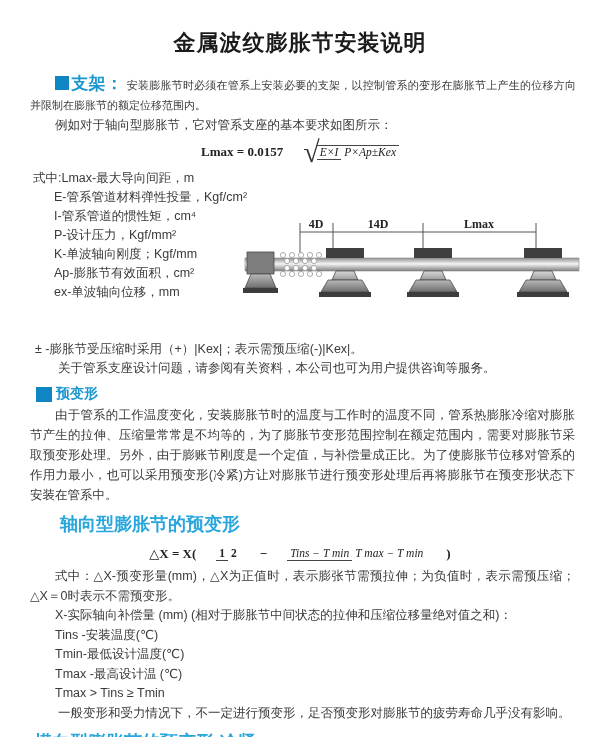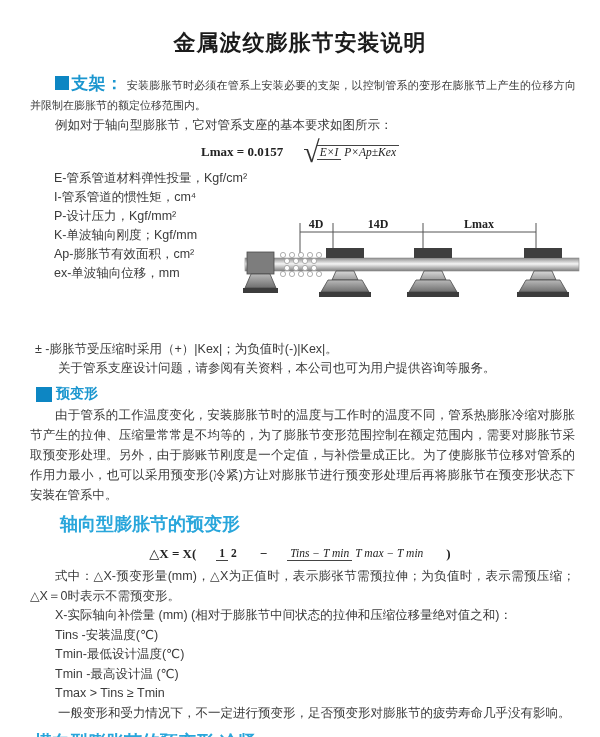--- a/index.html
+++ b/index.html
@@ -64,20 +64,21 @@
       <span class="radical">√</span>
       <span class="frac under-root it">
         <span class="num">E×I</span>
         <span class="den">P×Ap±Kex</span>
       </span>
     </span>
   </span>
 </div>
 
 <div class="params-wrap">
+  <div class="param-line">式中:Lmax-最大导向间距，m</div>
   <div class="param-line indent">E-管系管道材料弹性投量，Kgf/cm²</div>
   <div class="param-line indent">I-管系管道的惯性矩，cm⁴</div>
   <div class="param-line indent">P-设计压力，Kgf/mm²</div>
   <div class="param-line indent">K-单波轴向刚度；Kgf/mm</div>
   <div class="param-line indent">Ap-膨胀节有效面积，cm²</div>
   <div class="param-line indent">ex-单波轴向位移，mm</div>
 
   <svg class="diagram" width="344" height="96" viewBox="0 0 344 96">
     <defs>
       <linearGradient id="pipeGrad" x1="0" y1="0" x2="0" y2="1">
@@ -147,21 +148,21 @@
     </g>
     <g>
       <rect x="281" y="32" width="38" height="10" fill="#3f3f3f"></rect>
       <polygon points="291,55 309,55 313,64 287,64" fill="url(#pedGrad)" stroke="#4a4a4a" stroke-width="0.8"></polygon>
       <polygon points="283,64 317,64 324,76 276,76" fill="url(#baseGrad)" stroke="#4a4a4a" stroke-width="0.8"></polygon>
       <rect x="274" y="76" width="52" height="5" fill="#3c3c3c"></rect>
     </g>
   </svg>
 </div>
 
-<div class="note-line">± -膨胀节受压缩时采用（+）|Kex|；为负值时(-)|Kex|。</div>
+<div class="note-line">± -膨胀节受压缩时采用（+）|Kex|；表示需预压缩(-)|Kex|。</div>
 <div class="note-line2">关于管系支座设计问题，请参阅有关资料，本公司也可为用户提供咨询等服务。</div>
 
 <div class="h2-blue">
   <span class="sq sq-big"></span>
   <span>预变形</span>
 </div>
 <p class="p-main">由于管系的工作温度变化，安装膨胀节时的温度与工作时的温度不同，管系热膨胀冷缩对膨胀节产生的拉伸、压缩量常常是不均等的，为了膨胀节变形范围控制在额定范围内，需要对膨胀节采取预变形处理。另外，由于膨账节刚度是一个定值，与补偿量成正比。为了使膨胀节位移对管系的作用力最小，也可以采用预变形(冷紧)方让对膨胀节进行预变形处理后再将膨胀节在预变形状态下安装在管系中。</p>
 
 <div class="h3-cyan">轴向型膨胀节的预变形</div>
 
@@ -178,17 +179,17 @@
       <span class="den">T max − T min</span>
     </span>
     <span>)</span>
   </span>
 </div>
 
 <p class="p-expl">式中：△X-预变形量(mm)，△X为正值时，表示膨张节需预拉伸；为负值时，表示需预压缩；△X＝0时表示不需预变形。</p>
 <div class="def-line">X-实际轴向补偿量 (mm) (相对于膨胀节中间状态的拉伸和压缩位移量绝对值之和)：</div>
 <div class="def-line">Tins -安装温度(℃)</div>
 <div class="def-line">Tmin-最低设计温度(℃)</div>
-<div class="def-line">Tmin -最高设计温 (℃)</div>
+<div class="def-line">Tmax -最高设计温 (℃)</div>
 <div class="def-line">Tmax &gt; Tins ≥ Tmin</div>
 <div class="note-line2">一般变形和受力情况下，不一定进行预变形，足否预变形对膨胀节的疲劳寿命几乎没有影响。</div>
 
 <div class="h3-cyan left">横向型膨胀节的预变形-冷紧</div>
 
 </body></html>

